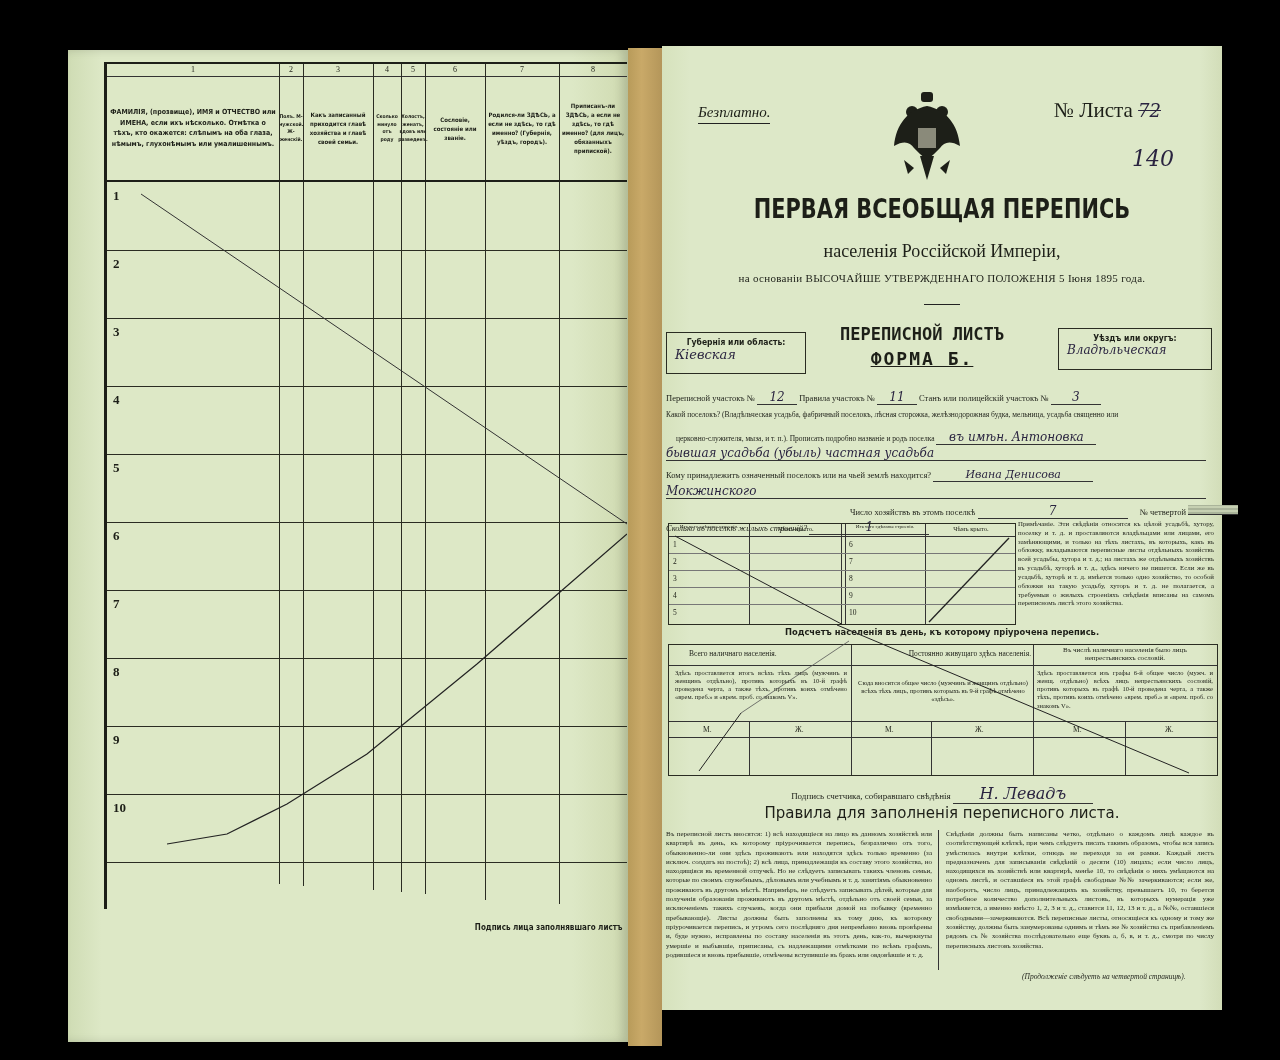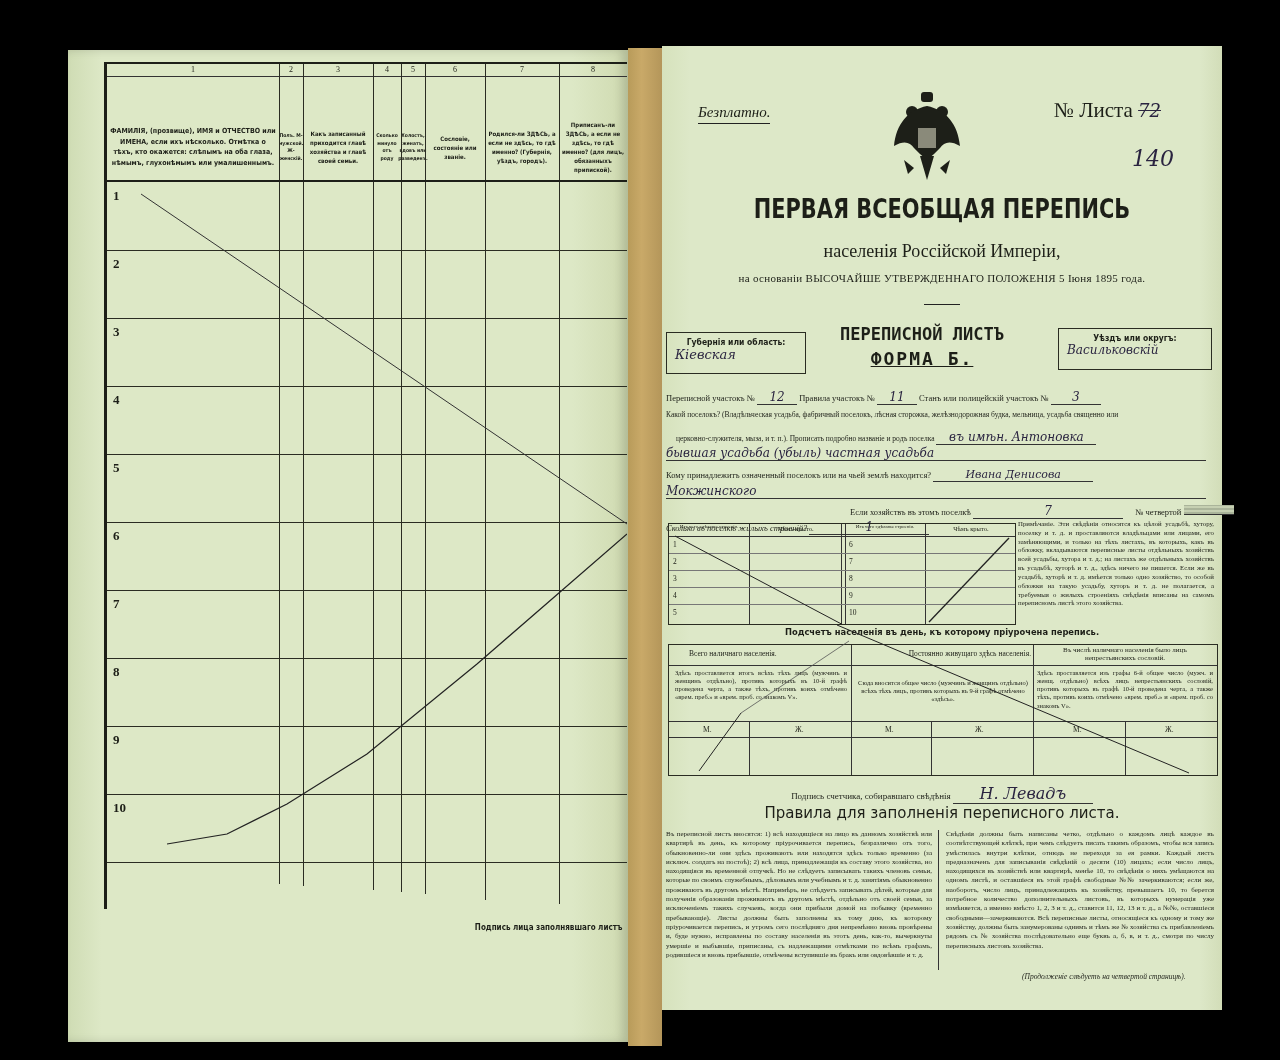--- a/index.html
+++ b/index.html
@@ -15,21 +15,21 @@
     background:linear-gradient(90deg,#d6e2bc 0%,#dde8c8 5%,#dde8c8 96%,#d2ddb8 100%);}
   .abs{position:absolute;}
 
   
   #census-table{position:absolute;left:36px;top:12px;width:520px;height:845px;
     border-left:3px solid #1d1f18;border-top:2px solid #1d1f18;}
   .colnum-row{position:absolute;left:0;top:0;width:520px;height:12px;border-bottom:1px solid #333;}
   .colnum{position:absolute;top:0;height:12px;font-size:8px;text-align:center;line-height:12px;}
   .hdr-cell{position:absolute;top:14px;height:100px;font-family:"DejaVu Sans Condensed","DejaVu Sans",sans-serif;
     font-size:7px;font-weight:bold;text-align:center;display:flex;align-items:center;justify-content:center;
-    line-height:1.5;padding:8px 3px;box-sizing:border-box;margin-top:19px;}
+    line-height:1.5;padding:8px 3px;box-sizing:border-box;}
   .vline{position:absolute;top:0;width:1px;background:#2a2c22;}
   .hline{position:absolute;left:0;height:1px;background:#2a2c22;}
   .rownum{position:absolute;left:6px;font-size:13px;font-weight:bold;}
   #left-sign{position:absolute;right:6px;top:872px;font-family:"DejaVu Sans",sans-serif;font-weight:bold;font-size:9px;
     transform:scaleX(.8);transform-origin:right;}
 
   
   .rtext{font-family:"Liberation Serif",serif;}
   #free-label{left:36px;top:58px;font-style:italic;font-size:15px;border-bottom:1px solid #222;padding-bottom:2px;}
   #sheet-no{left:392px;top:52px;font-size:21px;}
@@ -156,21 +156,21 @@
   <div id="divider-dash" class="abs"></div>
 
   <div class="box" style="left:4px;top:286px;width:138px;height:40px">
     <div class="box-label" style="margin-top:4px">Губернія или область:</div>
     <div class="hw-blue" style="font-size:13px;margin-left:8px">Кіевская</div>
   </div>
   <div id="form-title" class="abs">ПЕРЕПИСНОЙ ЛИСТЪ</div>
   <div id="form-sub" class="abs">ФОРМА Б.</div>
   <div class="box" style="left:396px;top:282px;width:152px;height:40px">
     <div class="box-label" style="margin-top:4px">Уѣздъ или округъ:</div>
-    <div class="hw-blue" style="font-size:12px;margin-left:8px">Васильковскій</div>
+    <div class="hw-blue" style="font-size:12px;margin-left:8px">Владѣльческая</div>
   </div>
 
   <div class="line-field" style="left:4px;top:344px">
     <span>Переписной участокъ №</span>
     <span class="uline hw-blue" style="font-size:12px">12</span>
     <span>Правила участокъ №</span>
     <span class="uline hw-blue" style="font-size:12px">11</span>
     <span>Станъ или полицейскій участокъ №</span>
     <span class="uline hw-blue" style="font-size:12px;min-width:50px">3</span>
   </div>
@@ -180,21 +180,21 @@
     <span>церковно-служителя, мызa, и т. п.). Прописать подробно названіе и родъ поселка</span>
     <span class="uline hw-blue" style="font-size:12px;min-width:160px">въ имѣн. Антоновка</span>
   </div>
   <div class="line-field hw-blue" style="left:4px;top:400px;font-size:12px;width:540px;border-bottom:1px solid #333">бывшая усадьба (убыль) частная усадьба</div>
   <div class="line-field" style="left:4px;top:422px">
     <span>Кому принадлежитъ означенный поселокъ или на чьей землѣ находится?</span>
     <span class="uline hw-blue" style="font-size:11px;min-width:160px">Ивана Денисова</span>
   </div>
   <div class="line-field hw-blue" style="left:4px;top:438px;font-size:12px;width:540px;border-bottom:1px solid #333">Мокжинского</div>
   <div class="line-field" style="left:188px;top:458px">
-    <span>Если хозяйствъ въ этомъ поселкѣ</span>
+    <span>Число хозяйствъ въ этомъ поселкѣ</span>
     <span class="uline hw-blue" style="font-size:12px;min-width:150px">7</span>
     <span style="margin-left:10px">№ четвертой</span>
     <span class="uline" style="min-width:50px;background:repeating-linear-gradient(0deg,#aab49a 0 2px,#c6d0b2 2px 4px);height:9px"></span>
   </div>
   <div class="line-field" style="left:4px;top:474px;font-style:italic">
     <span>Сколько въ поселкѣ жилыхъ строеній?</span>
     <span class="uline hw-blue" style="font-size:12px;min-width:120px;font-style:italic">1</span>
   </div>
 
   <div id="bld-table" class="abs">

